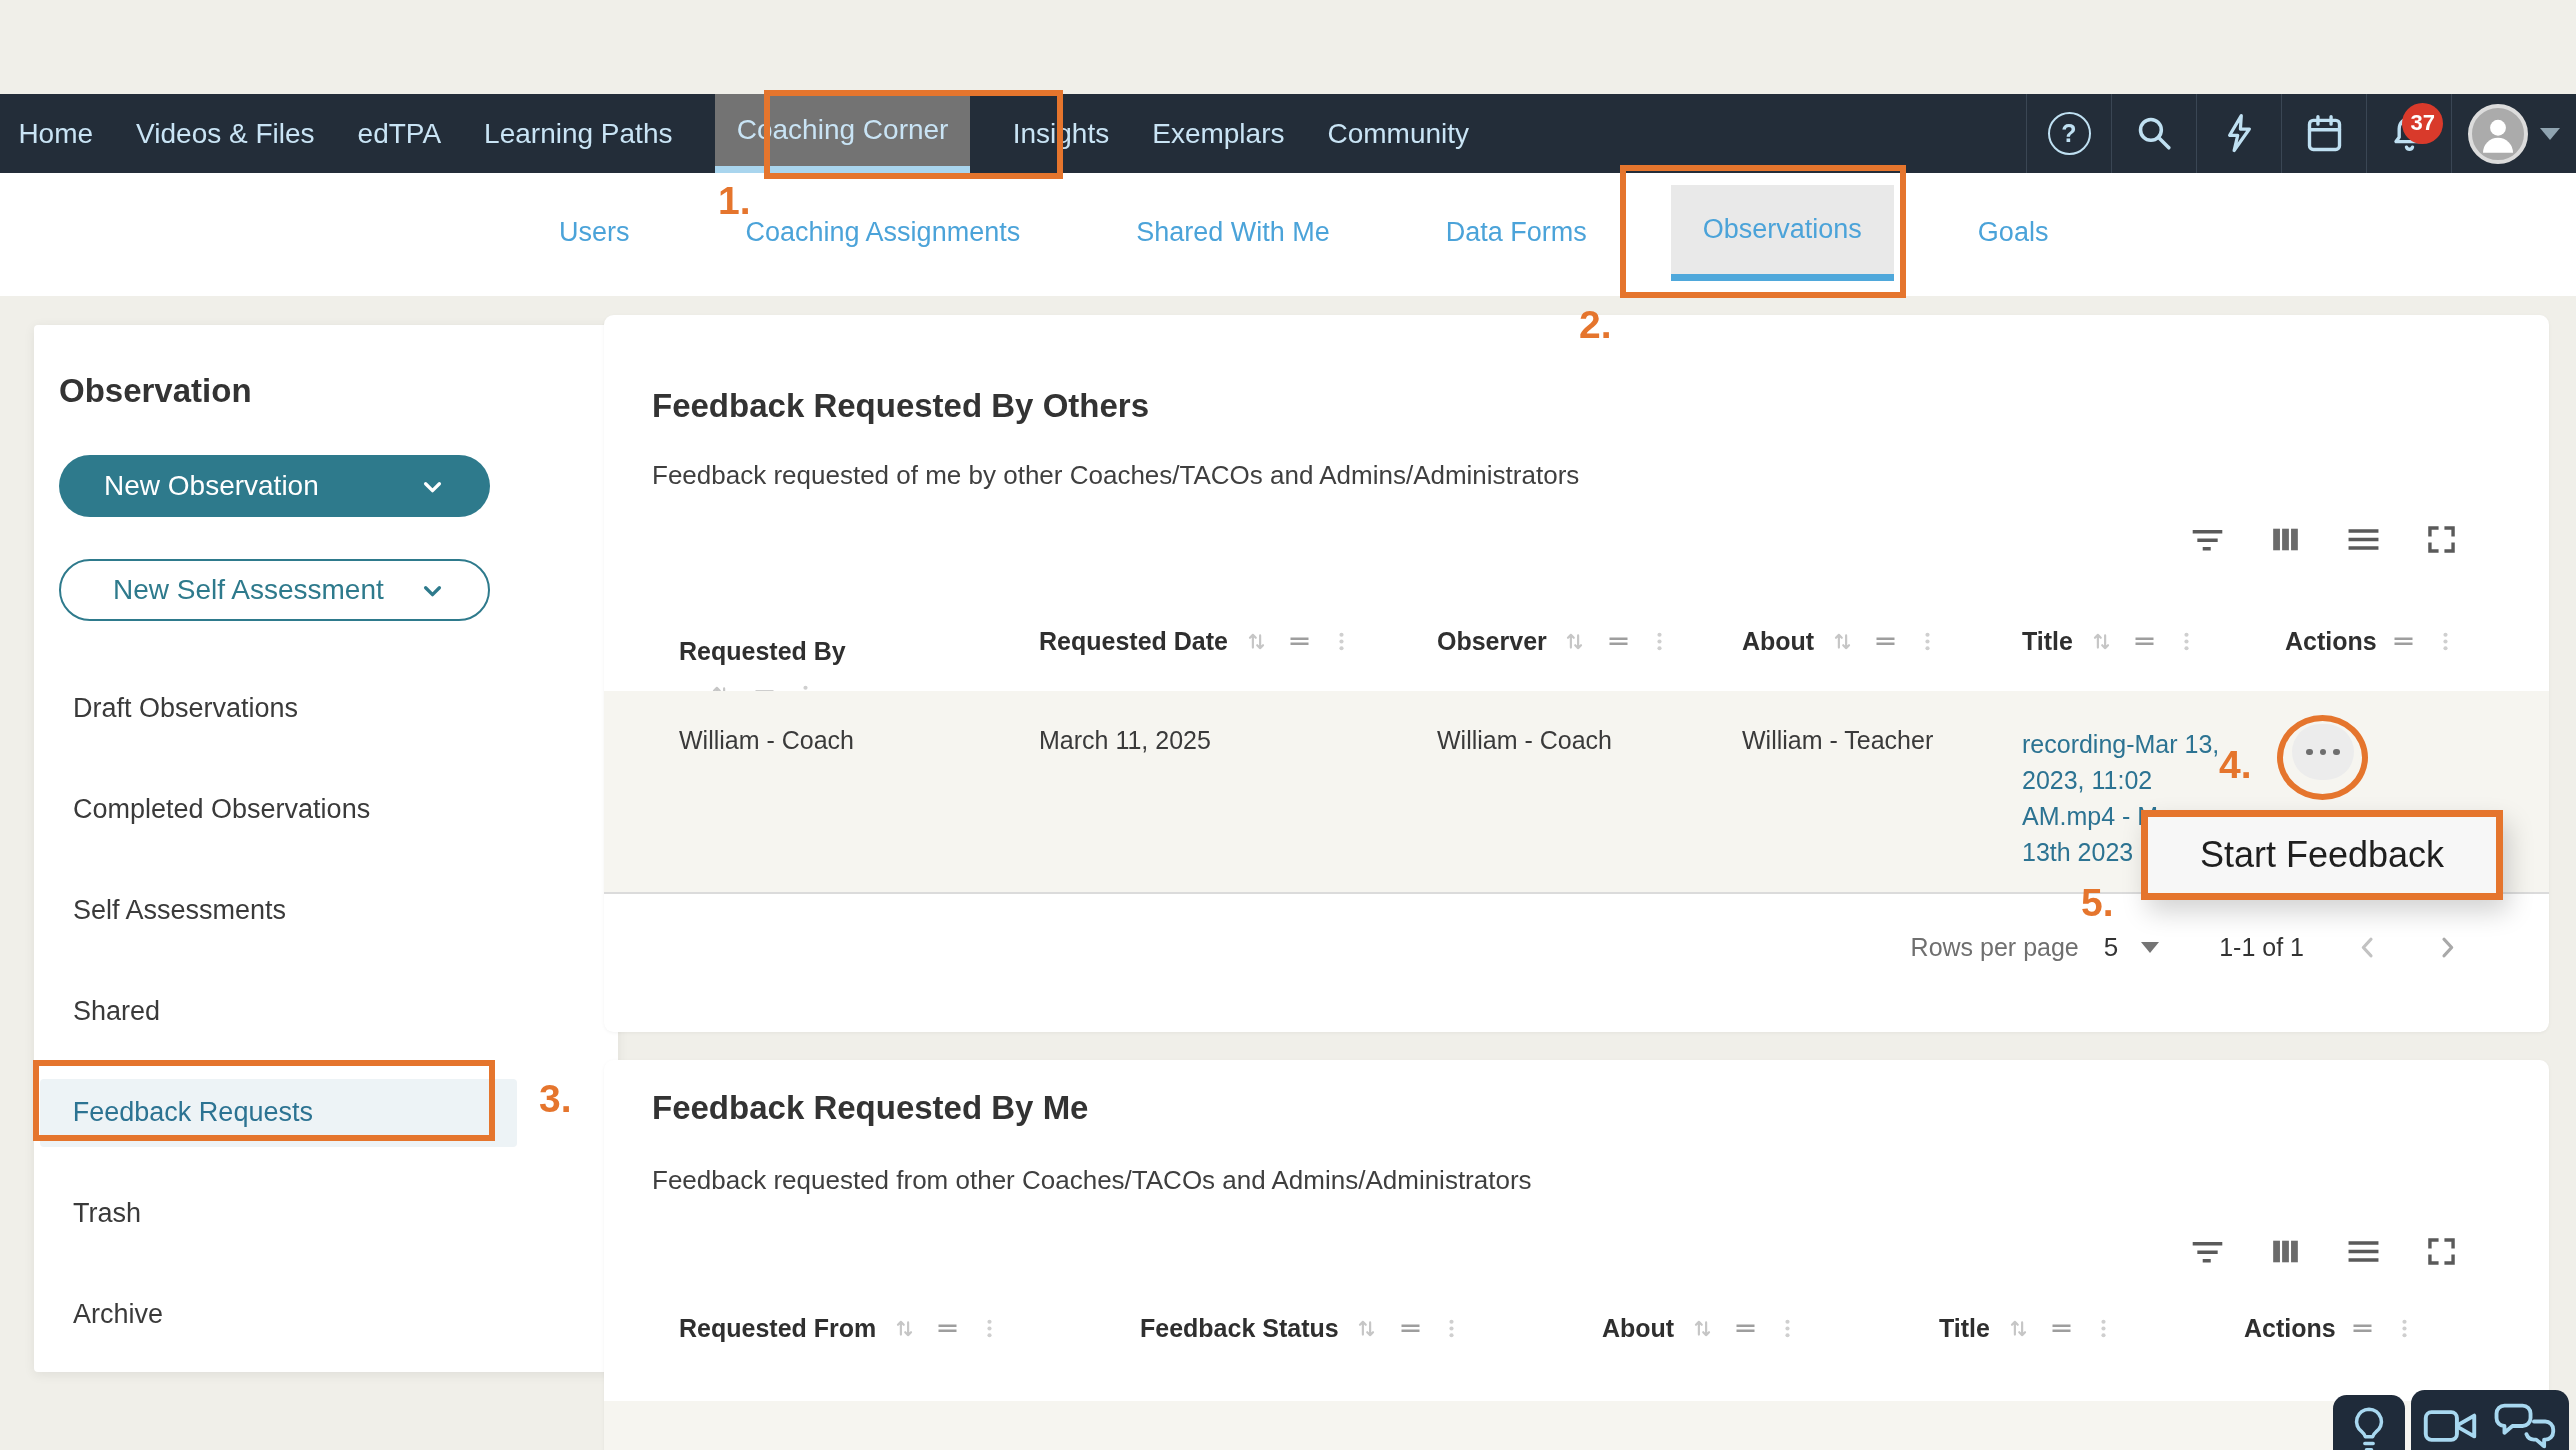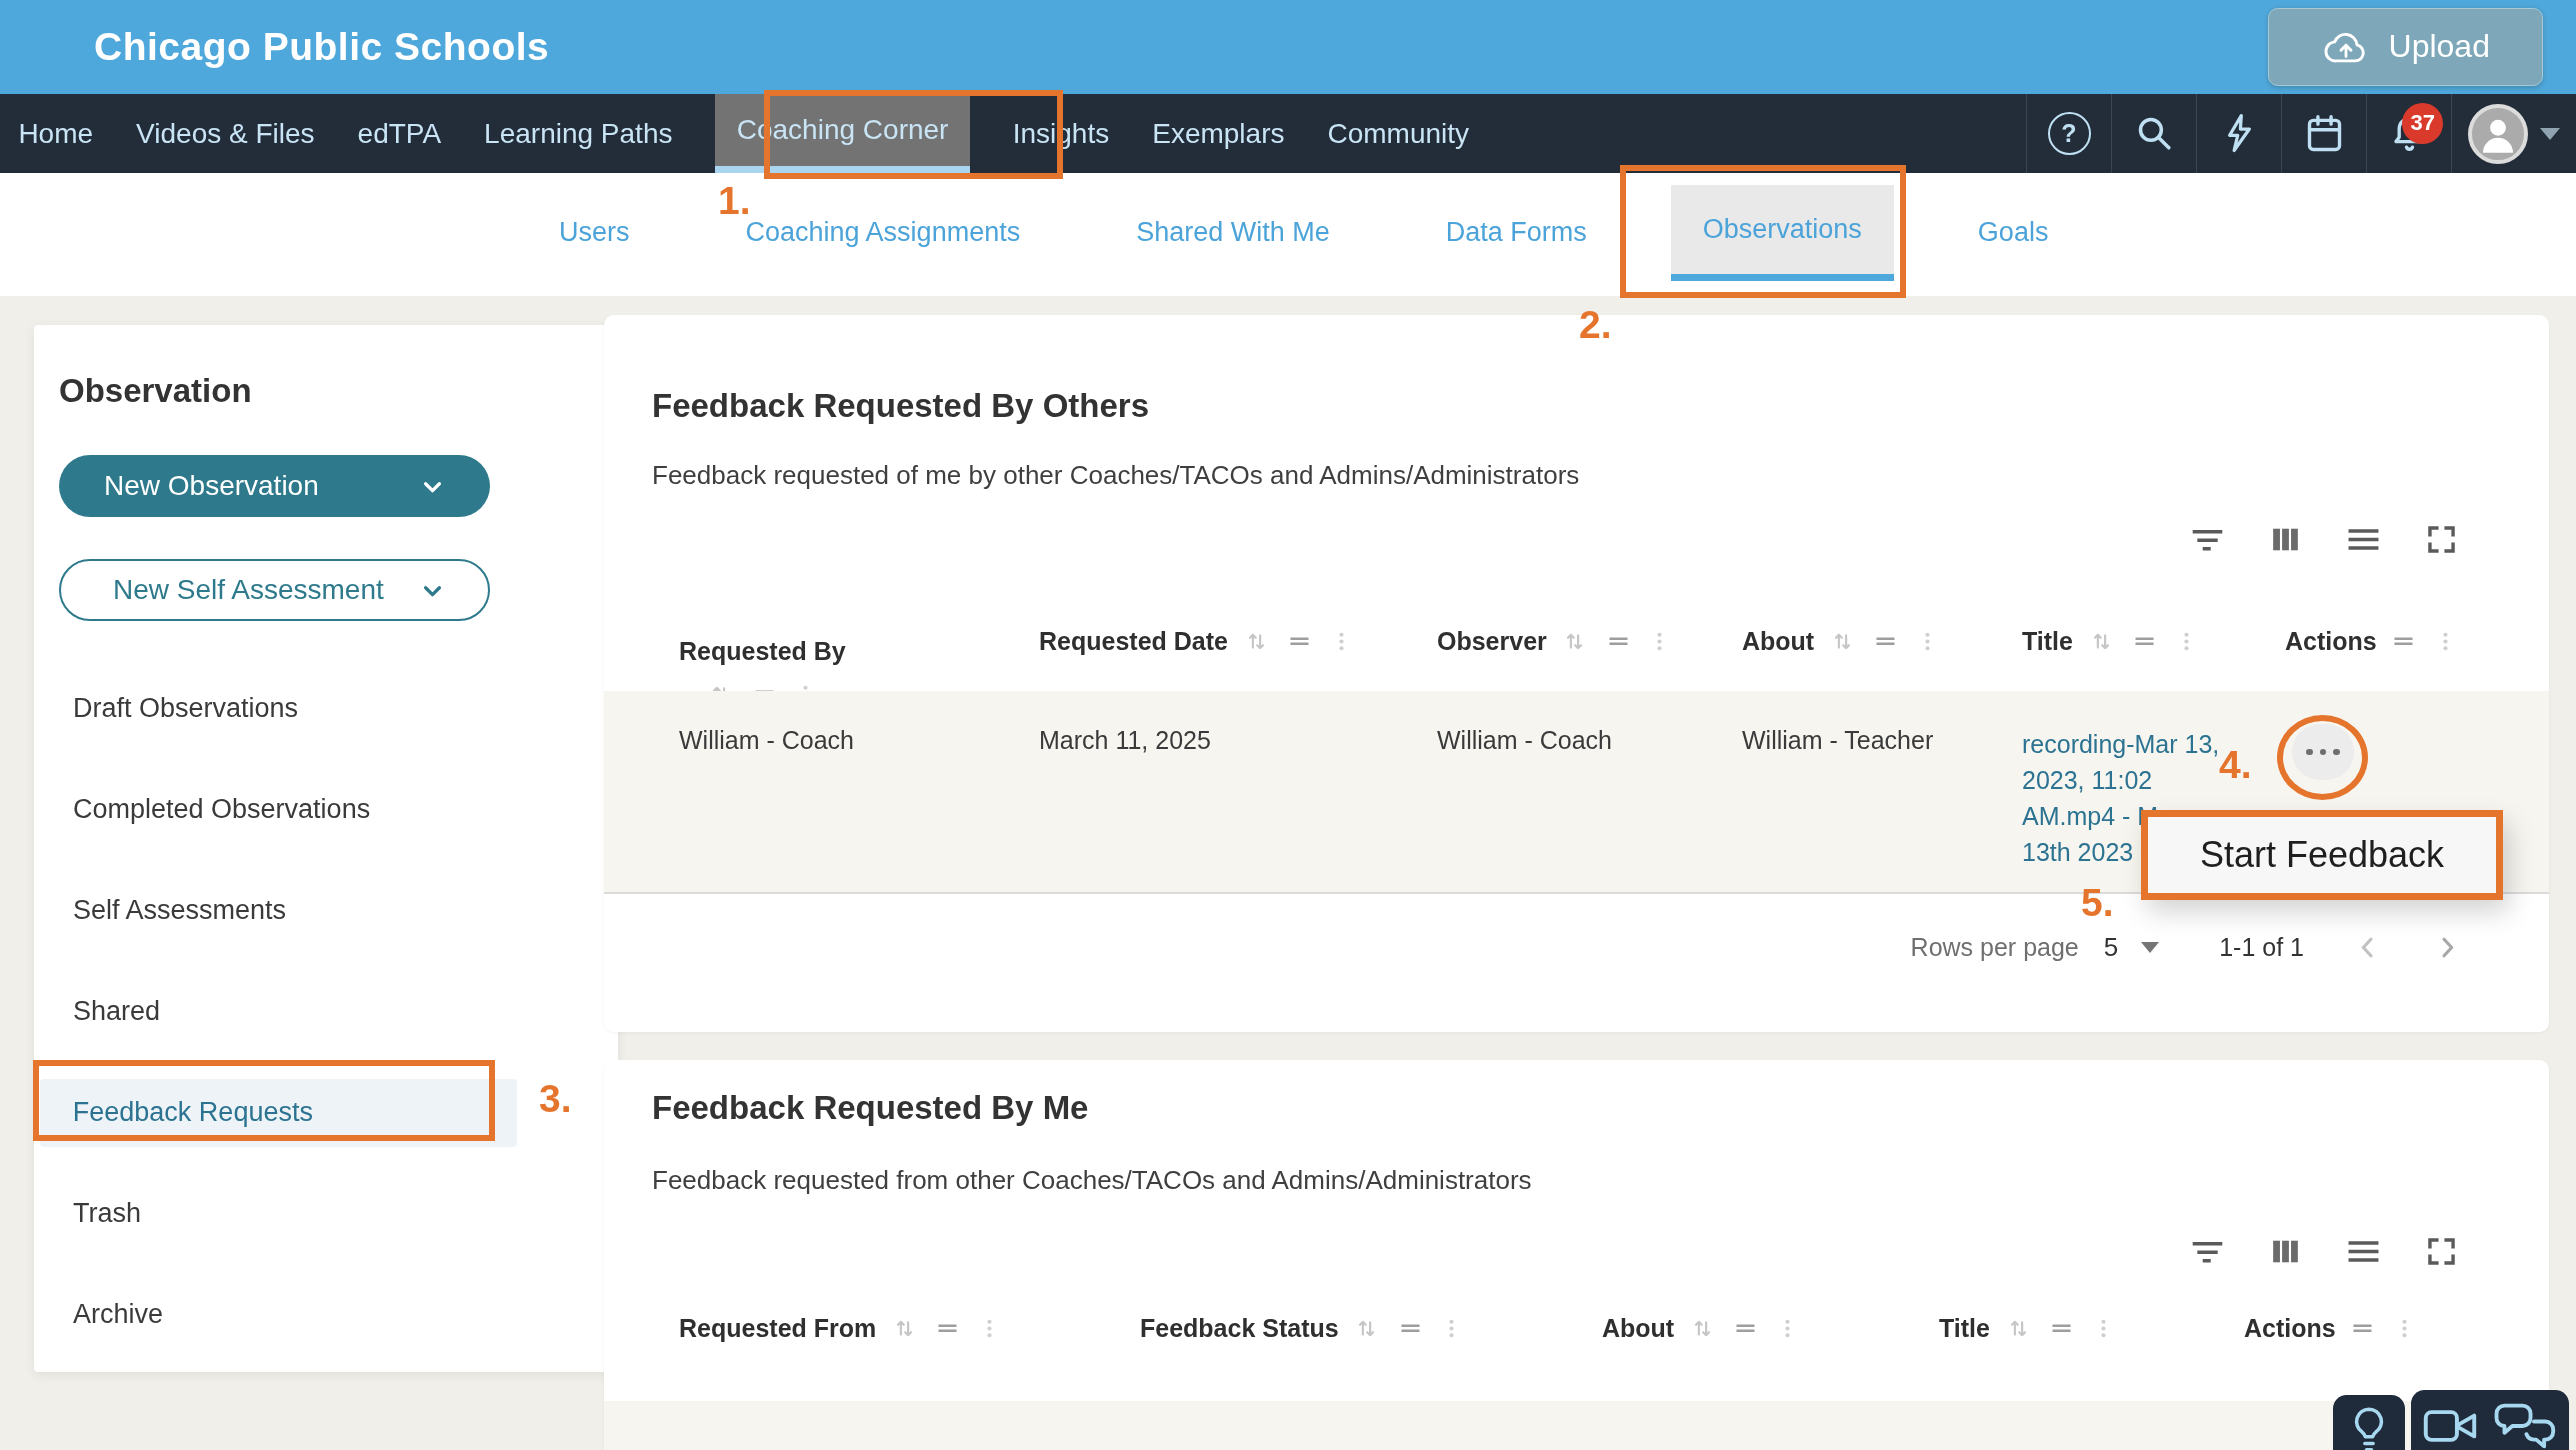--- a/index.html
+++ b/index.html
@@ -99,32 +99,20 @@
   .fab{position:absolute;background:#1F2B3A;border-radius:13.6px;display:flex;align-items:flex-start;
        justify-content:center;color:#A8D8F0;cursor:pointer;z-index:45;}
   .fab1{left:2333px;top:1395px;width:72px;height:68px;padding-top:7.8px;box-sizing:border-box;}
   .fab2{left:2411px;top:1390px;width:158px;height:73px;gap:11.6px;padding-top:9.7px;box-sizing:border-box;}
 </style>
 </head>
 <body>
 
 <div class="page">
 
-  <div class="topbar">
-    <div class="app-title">Chicago Public Schools</div>
-    <div class="upload-btn">
-      <span>
-        <svg width="50" height="43" viewBox="0 0 26 22" fill="none" stroke="#fff" stroke-width="1.5" stroke-linecap="round" stroke-linejoin="round">
-          <path d="M8 18.5h9.8a4.2 4.2 0 0 0 .9-8.3A6 6 0 0 0 7.1 8.6 4.8 4.8 0 0 0 8 18.5z"></path>
-          <path d="M13 16.2v-5.6 M10.4 12.9 13 10.3l2.6 2.6"></path>
-        </svg>
-      </span>
-      <span>Upload</span>
-    </div>
-  </div>
 
   <div class="mainnav">
     <div class="nav-items">
       <div class="nav-item">Home</div>
       <div class="nav-item">Videos &amp; Files</div>
       <div class="nav-item">edTPA</div>
       <div class="nav-item">Learning Paths</div>
       <div class="nav-item active">Coaching Corner</div>
       <div class="nav-item">Insights</div>
       <div class="nav-item">Exemplars</div>

